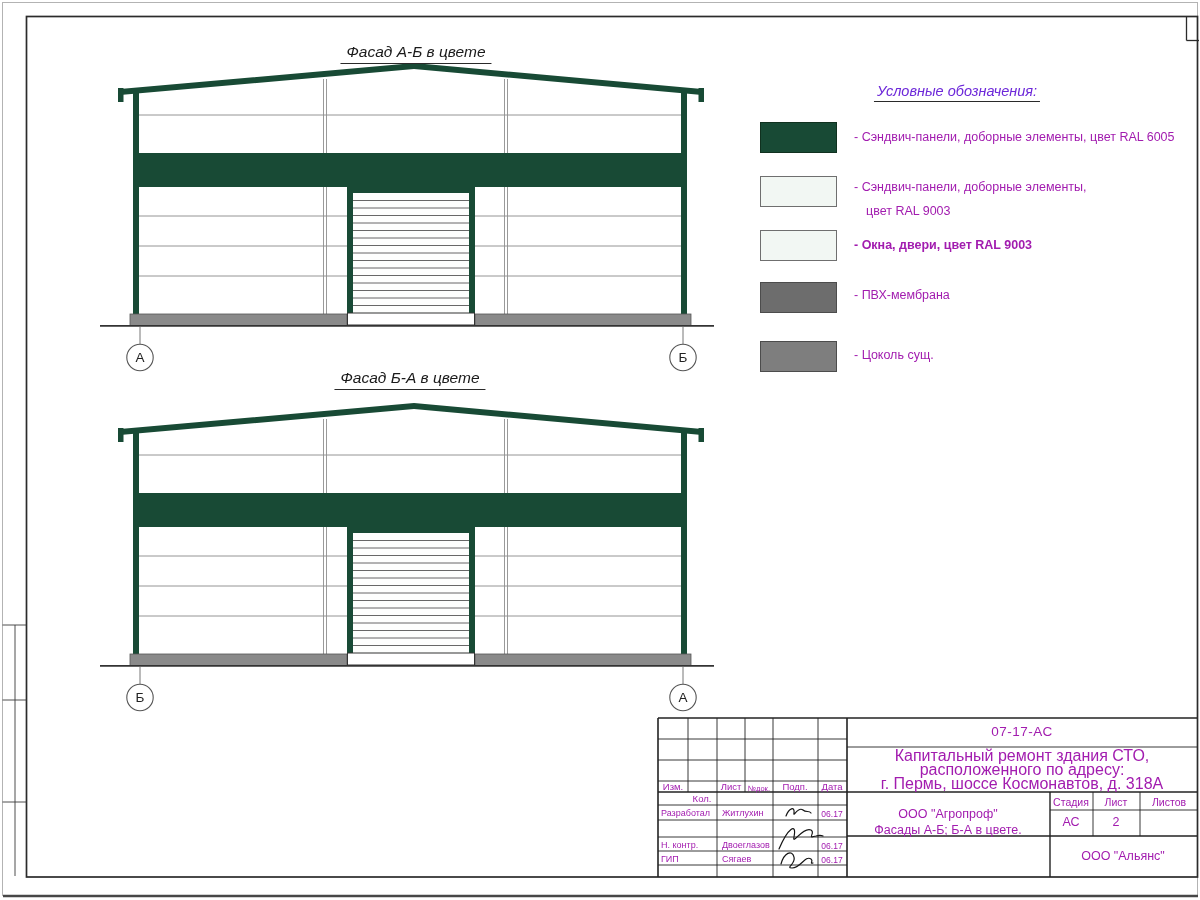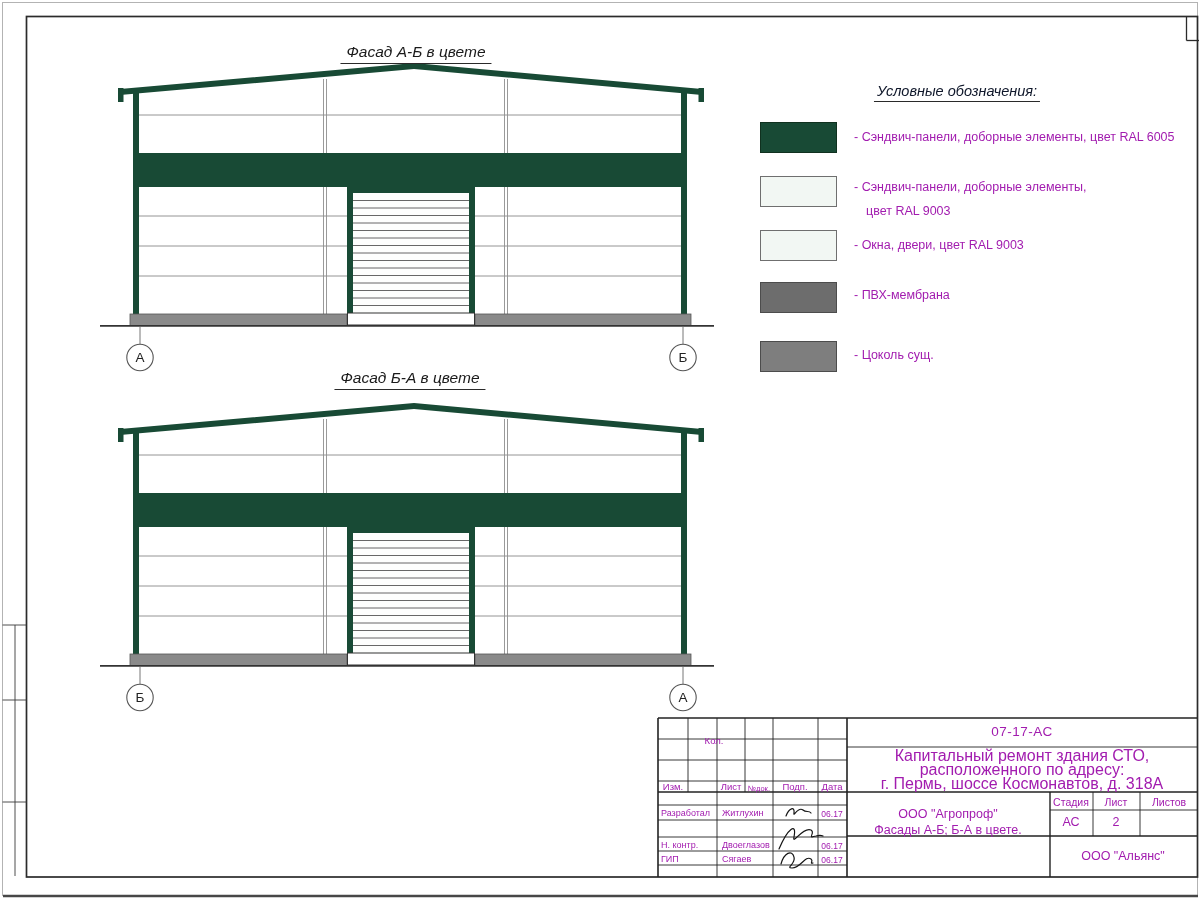--- a/index.html
+++ b/index.html
@@ -4,21 +4,21 @@
 <style>
   html,body{margin:0;padding:0;background:#888;}
   #sheet{
     position:relative;width:1200px;height:900px;background:#ffffff;
     font-family:"Liberation Sans", sans-serif;color:#111;overflow:hidden;
   }
   svg{position:absolute;left:0;top:0;}
   .t{position:absolute;white-space:nowrap;color:#a21caf;}
   .ctr{transform:translateX(-50%);text-align:center;}
   .fac-title{font-style:italic;font-size:15.5px;color:#1a1a1a;border-bottom:1.5px solid #2a2a2a;padding:0 6px 2px 6px;}
-  .leg-title{font-style:italic;font-size:14.5px;color:#0f172a;border-bottom:1.4px solid #2a2a2a;padding:0 3px 2px 3px;}
+  .leg-title{font-style:italic;font-size:14.5px;color:#6d28d9;border-bottom:1.4px solid #2a2a2a;padding:0 3px 2px 3px;}
   .leg-label{font-size:12.5px;line-height:15px;}
   .swatch{position:absolute;width:77px;height:31px;box-sizing:border-box;}
   .sw-green{border:1px solid #10311f;}
   .sw-light{border:1px solid #6f6f6f;}
   .sw-gray{border:1px solid #4c4c4c;}
   .tb-head{font-size:9.5px;}
   .tb-small{font-size:9px;}
   .tb-date{font-size:8.5px;}
   .tb-doc{font-size:13.5px;letter-spacing:.5px;}
   .tb-proj{font-size:16px;line-height:14px;}
@@ -192,38 +192,38 @@
     <div class="t ctr leg-title" style="left:957px;top:83px;">Условные обозначения:</div>
 
     <div class="swatch sw-green" style="left: 760px; top: 122px; background: rgb(24, 74, 53);"></div>
     <div class="t leg-label" style="left:854px;top:130px;">- Сэндвич-панели, доборные элементы,  цвет RAL 6005</div>
 
     <div class="swatch sw-light" style="left: 760px; top: 176px; background: rgb(242, 247, 243);"></div>
     <div class="t leg-label" style="left:854px;top:180px;">- Сэндвич-панели, доборные элементы,</div>
     <div class="t leg-label" style="left:866px;top:204px;">цвет RAL 9003</div>
 
     <div class="swatch sw-light" style="left: 760px; top: 230px; background: rgb(242, 247, 243);"></div>
-    <div class="t leg-label" style="left:854px;top:238px;">- Окна, двери, цвет RAL 9003</div>
+    <div class="t leg-label" style="left:854px;top:238px;font-weight:bold;">- Окна, двери, цвет RAL 9003</div>
 
     <div class="swatch sw-gray" style="left: 760px; top: 282px; background: rgb(109, 109, 109);"></div>
     <div class="t leg-label" style="left:854px;top:288px;">- ПВХ-мембрана</div>
 
     <div class="swatch sw-gray" style="left: 760px; top: 341px; background: rgb(126, 126, 126);"></div>
     <div class="t leg-label" style="left:854px;top:348px;">- Цоколь сущ.</div>
   </div>
 
   <div>
     <div class="t ctr tb-doc" style="left:1022px;top:724px;">07-17-АС</div>
 
     <div class="t ctr tb-proj" style="left:1022px;top:749px;">Капитальный ремонт здания СТО,</div>
     <div class="t ctr tb-proj" style="left:1022px;top:763px;">расположенного по адресу:</div>
     <div class="t ctr tb-proj" style="left:1022px;top:777px;">г. Пермь, шоссе Космонавтов, д. 318А</div>
 
     <div class="t ctr tb-head" style="left:673px;top:781px;">Изм.</div>
-    <div class="t ctr tb-head" style="left:702px;top:735px;margin-left:12px;">Кол.</div>
+    <div class="t ctr tb-head" style="left:702px;top:793px;">Кол.</div>
     <div class="t ctr tb-head" style="left:731px;top:781px;">Лист</div>
     <div class="t ctr" style="left:759px;top:784px;font-size:7.5px;text-align:center;">№док.</div>
     <div class="t ctr tb-head" style="left:795px;top:781px;">Подп.</div>
     <div class="t ctr tb-head" style="left:832px;top:781px;">Дата</div>
 
     <div class="t tb-small" style="left:661px;top:808px;">Разработал</div>
     <div class="t tb-small" style="left:722px;top:808px;">Житлухин</div>
     <div class="t ctr tb-date" style="left:832px;top:809px;">06.17</div>
 
     <div class="t tb-small" style="left:661px;top:840px;">Н. контр.</div>

